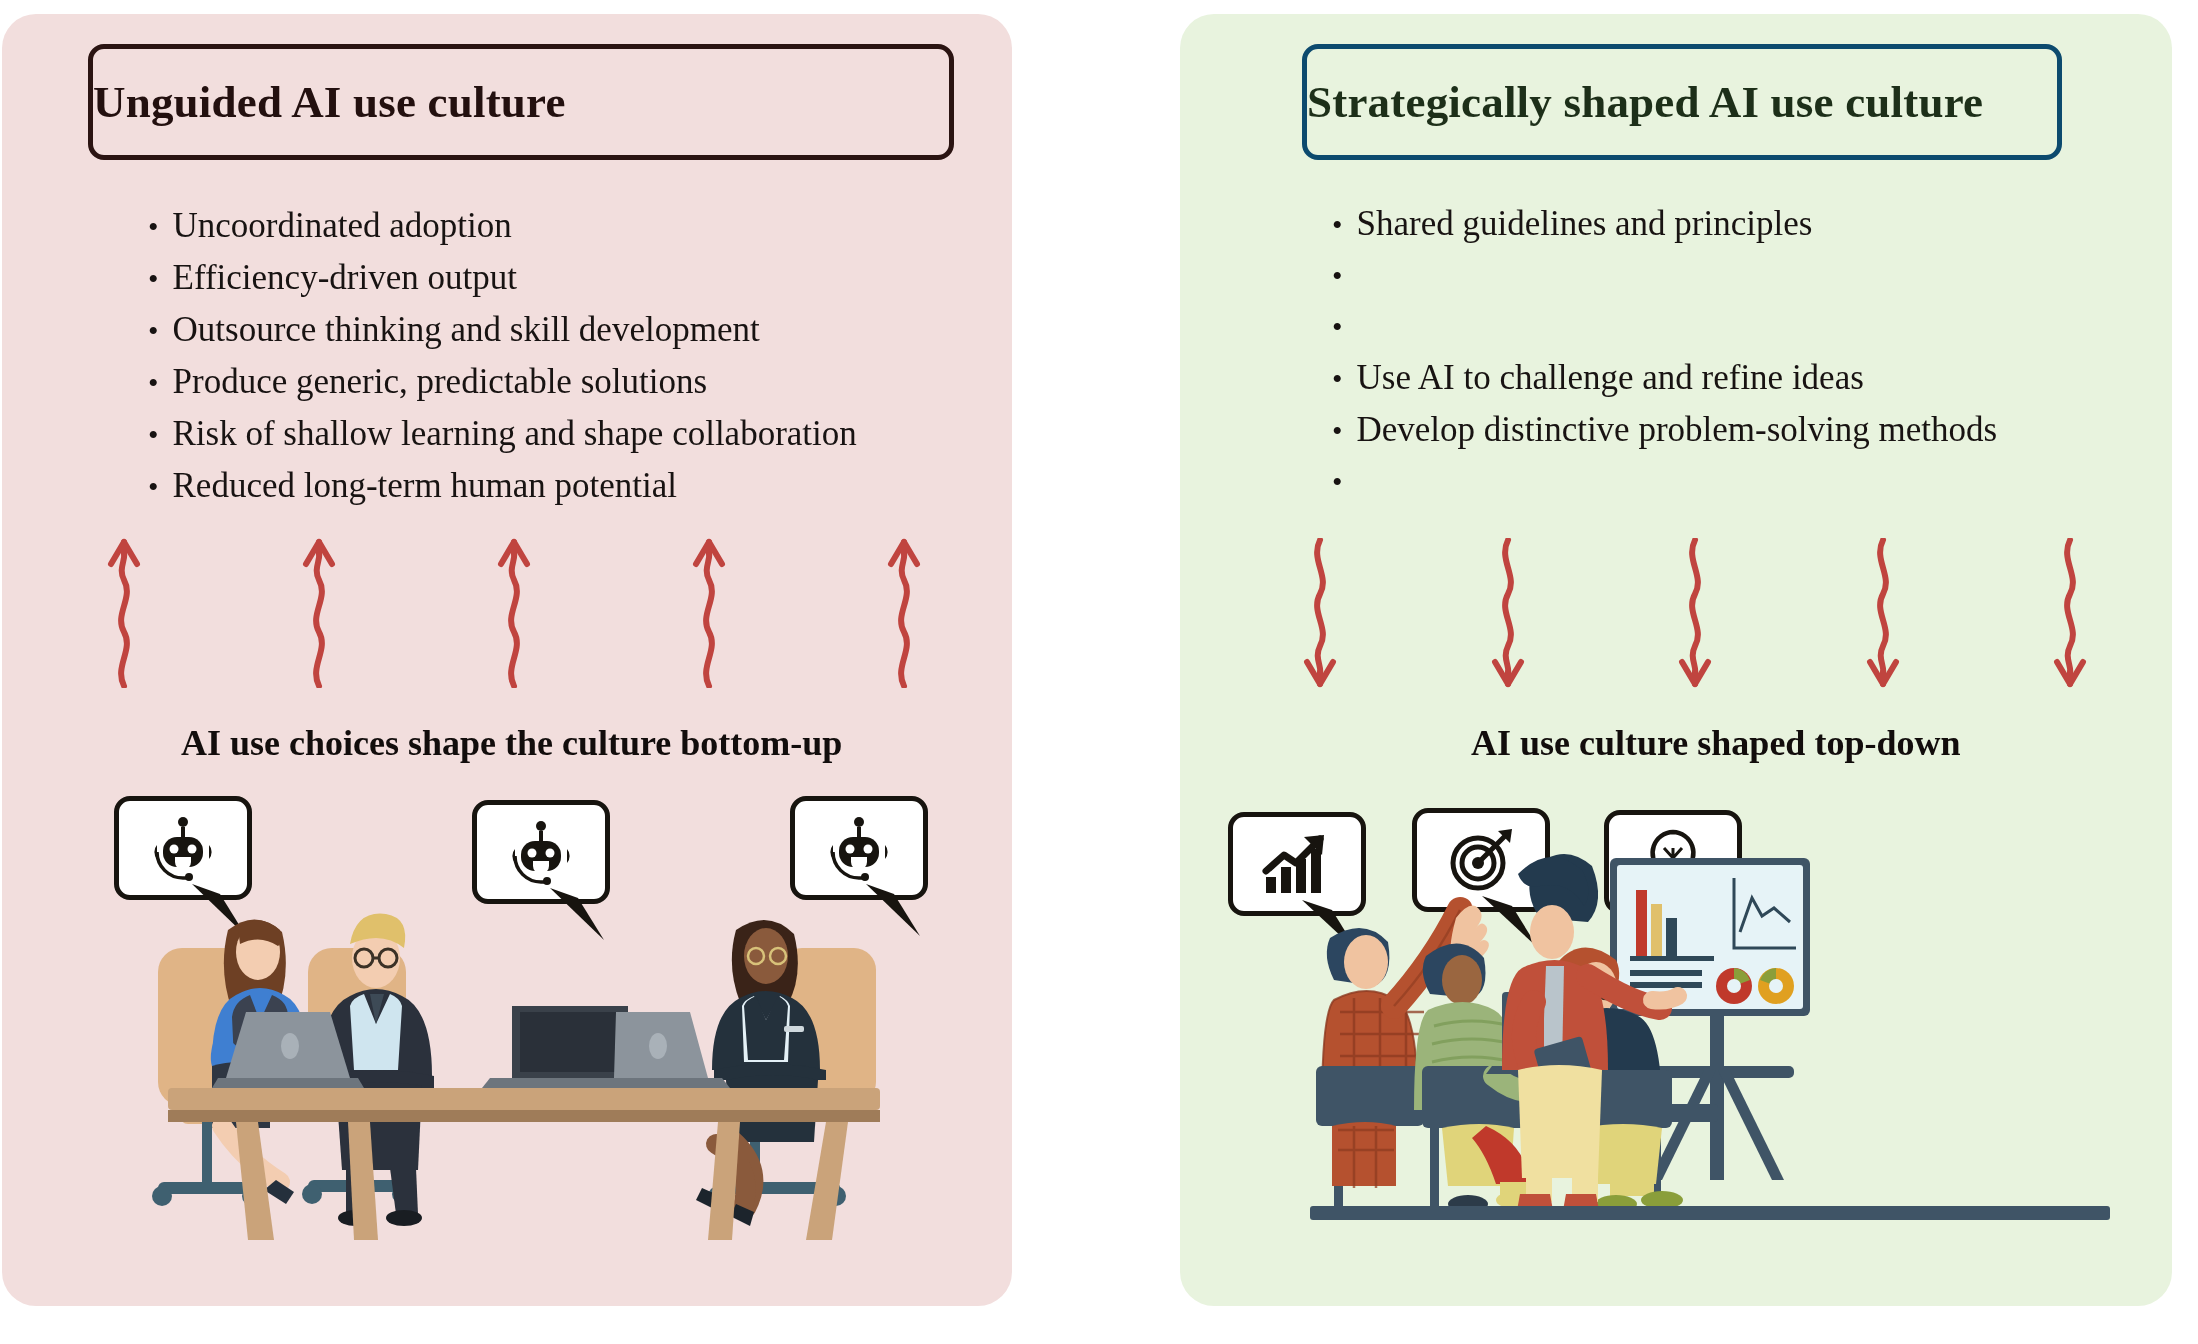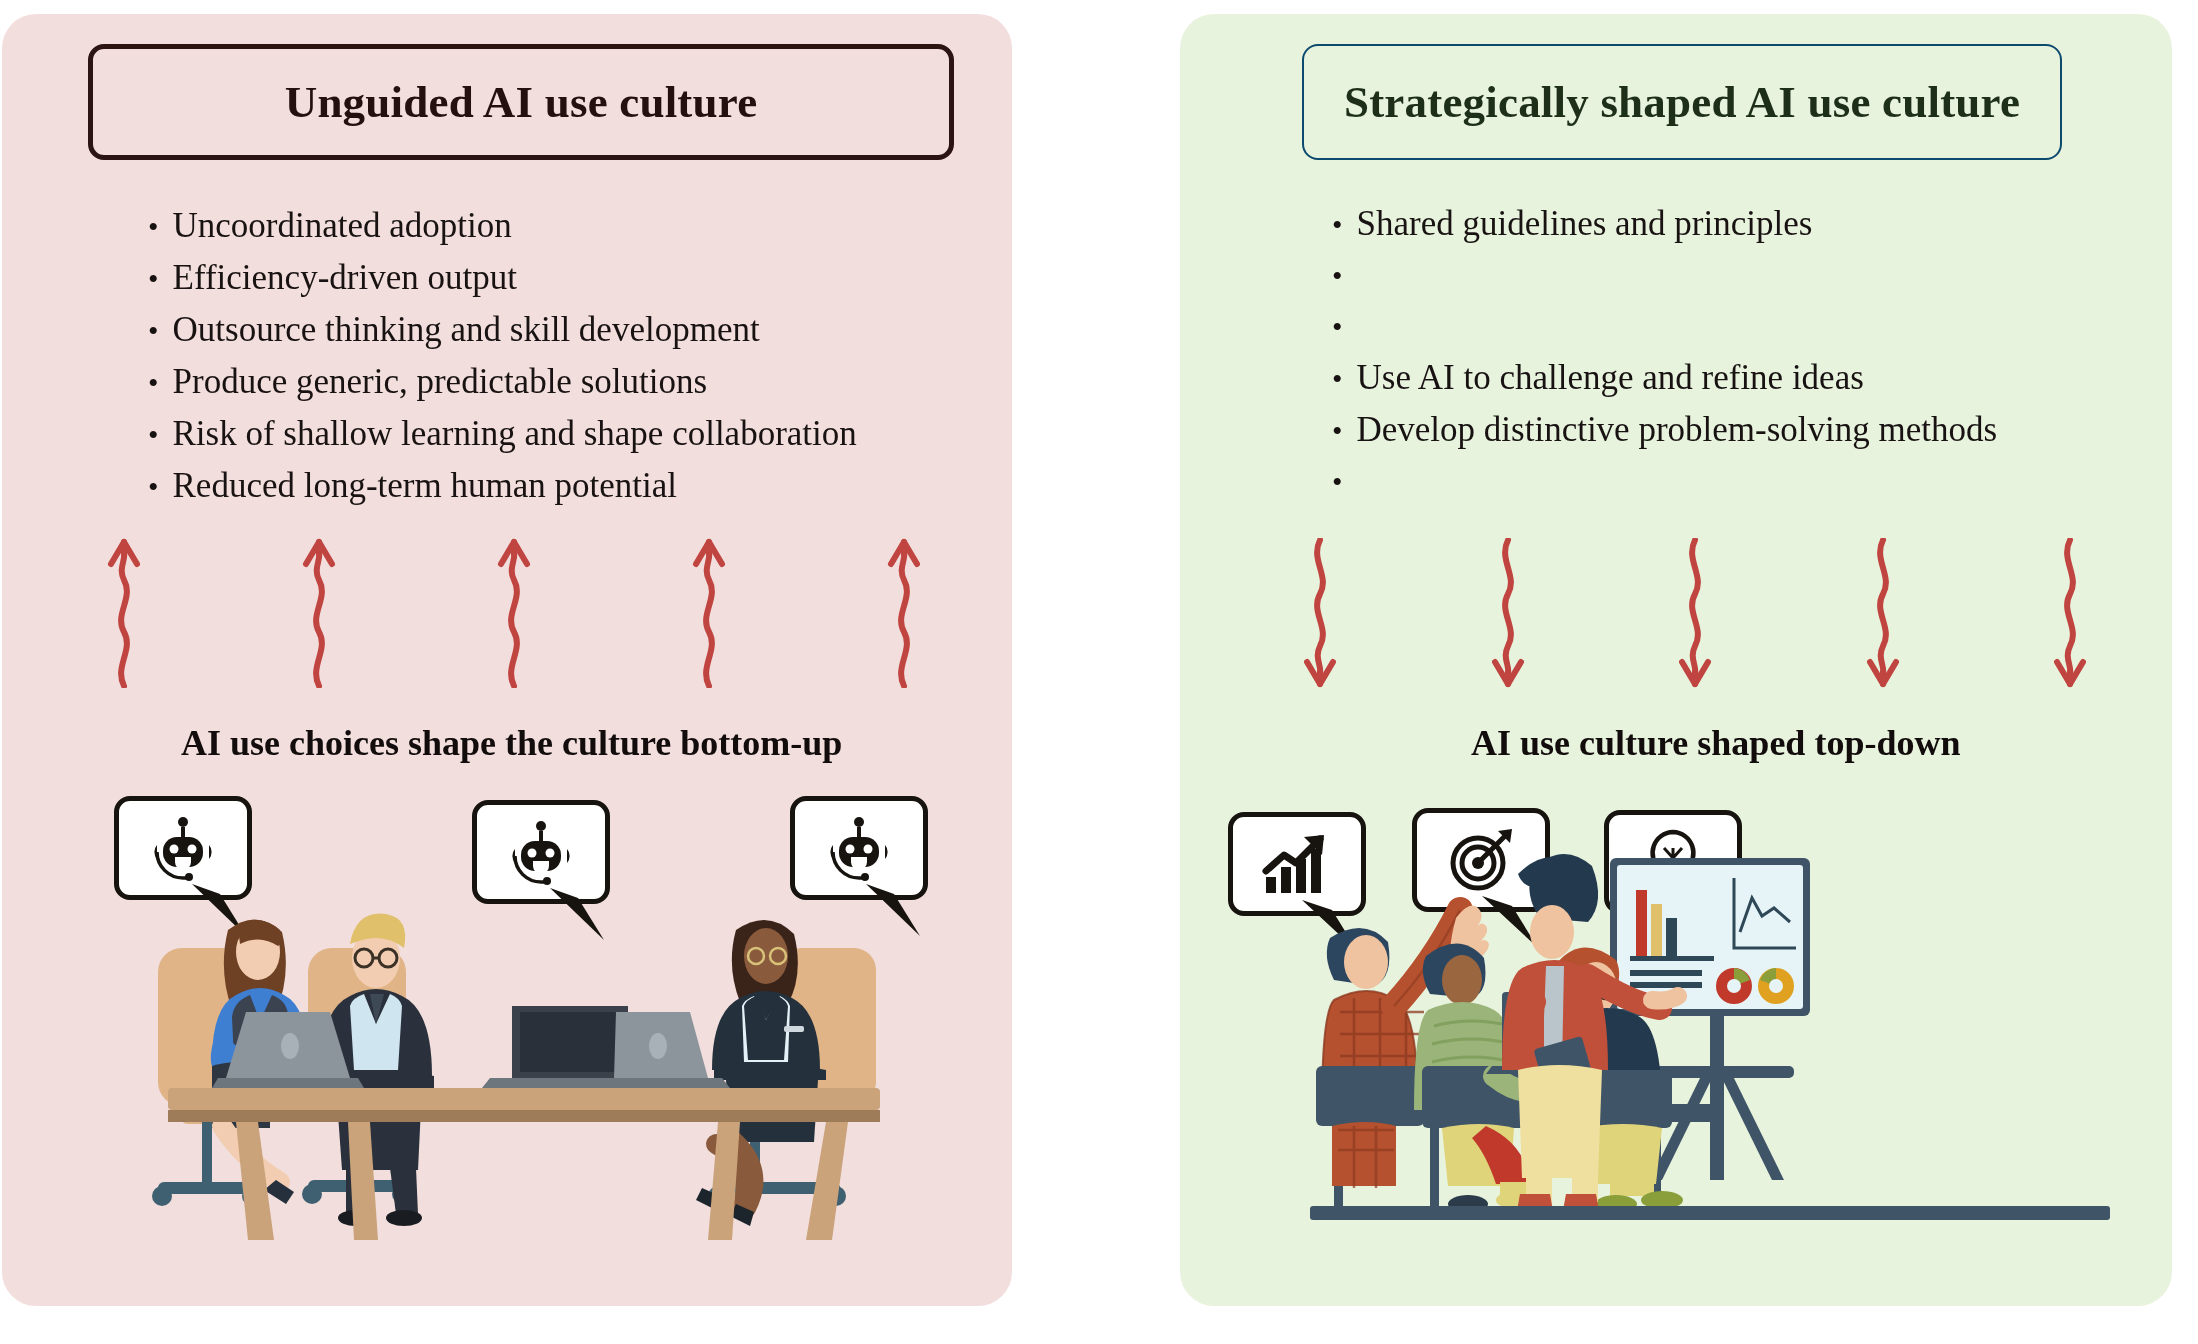--- a/index.html
+++ b/index.html
@@ -4,25 +4,25 @@
 <style>
   html,body{margin:0;padding:0;background:#ffffff;}
   body{width:2198px;height:1344px;position:relative;overflow:hidden;
        font-family:"Liberation Serif","DejaVu Serif",serif;}
 
   .panel{position:absolute;top:14px;height:1292px;border-radius:34px;}
   #panel-left{left:2px;width:1010px;background:#f2dedd;}
   #panel-right{left:1180px;width:992px;background:#e8f3de;}
 
   .title-box{position:absolute;border-radius:16px;display:flex;
-             align-items:center;justify-content:center;box-sizing:border-box;}
+             align-items:center;justify-content:flex-start;box-sizing:border-box;}
   #title-box-left{left:88px;top:44px;width:866px;height:116px;
                   border:5px solid #2b1412;}
   #title-box-right{left:1302px;top:44px;width:760px;height:116px;
-                   border:2px solid #0c4a6e;}
+                   border:5px solid #0c4a6e;}
   .title-text{font-weight:bold;font-size:45px;letter-spacing:.2px;}
   #title-text-left{color:#23100f;}
   #title-text-right{color:#1d2f19;}
 
   .bullets{position:absolute;list-style:none;margin:0;padding:0;}
   #bullets-left{left:148px;top:200px;}
   #bullets-right{left:1332px;top:198px;}
   .bullets li{display:flex;align-items:baseline;gap:14px;
               font-size:35px;line-height:51px;color:#181312;white-space:nowrap;}
   .bullets li .dot{font-size:30px;line-height:51px;}

